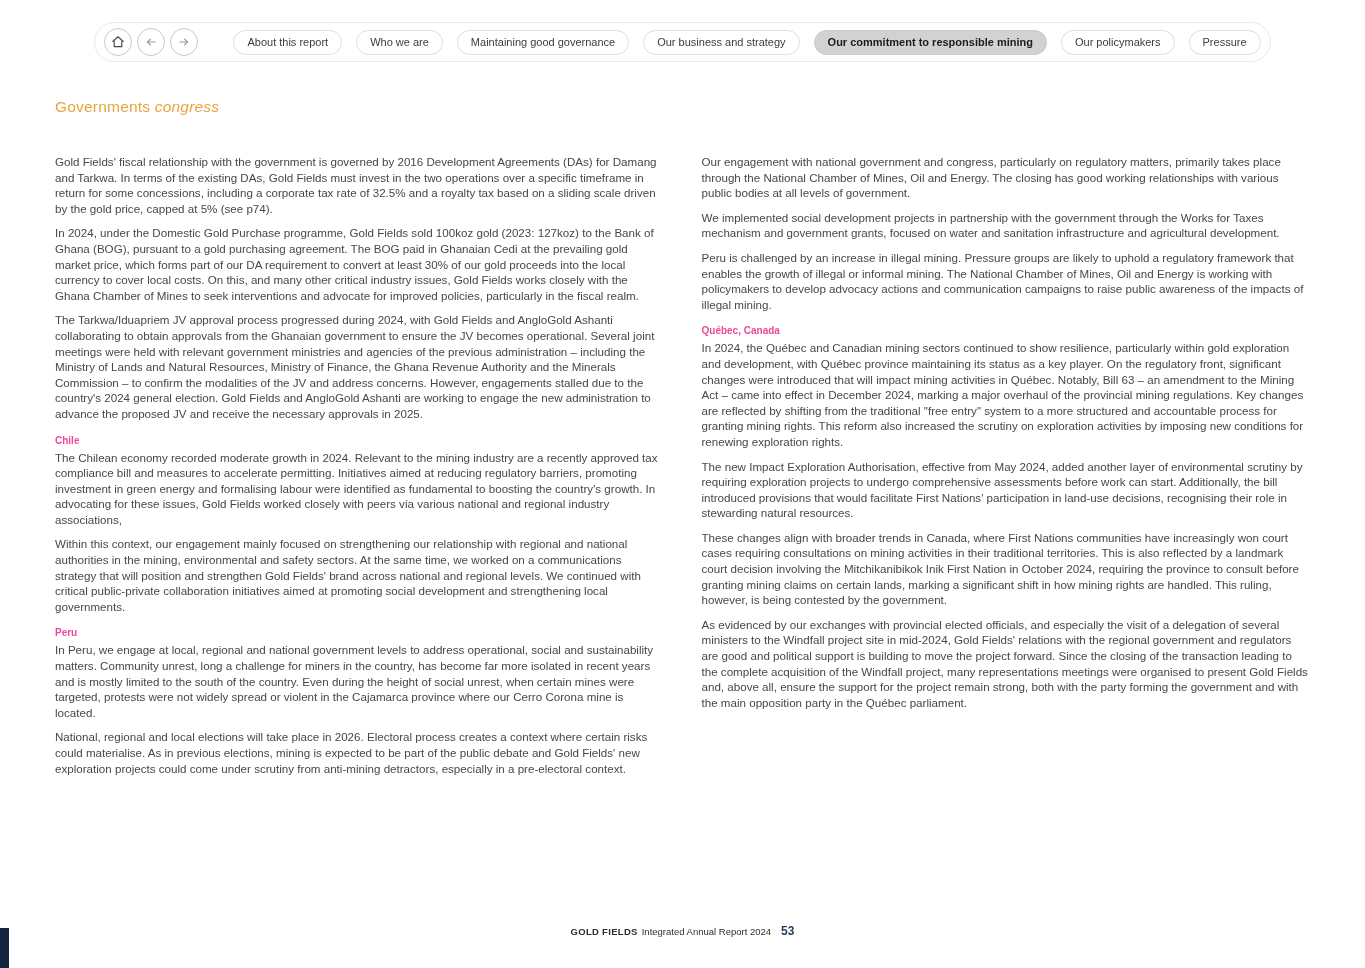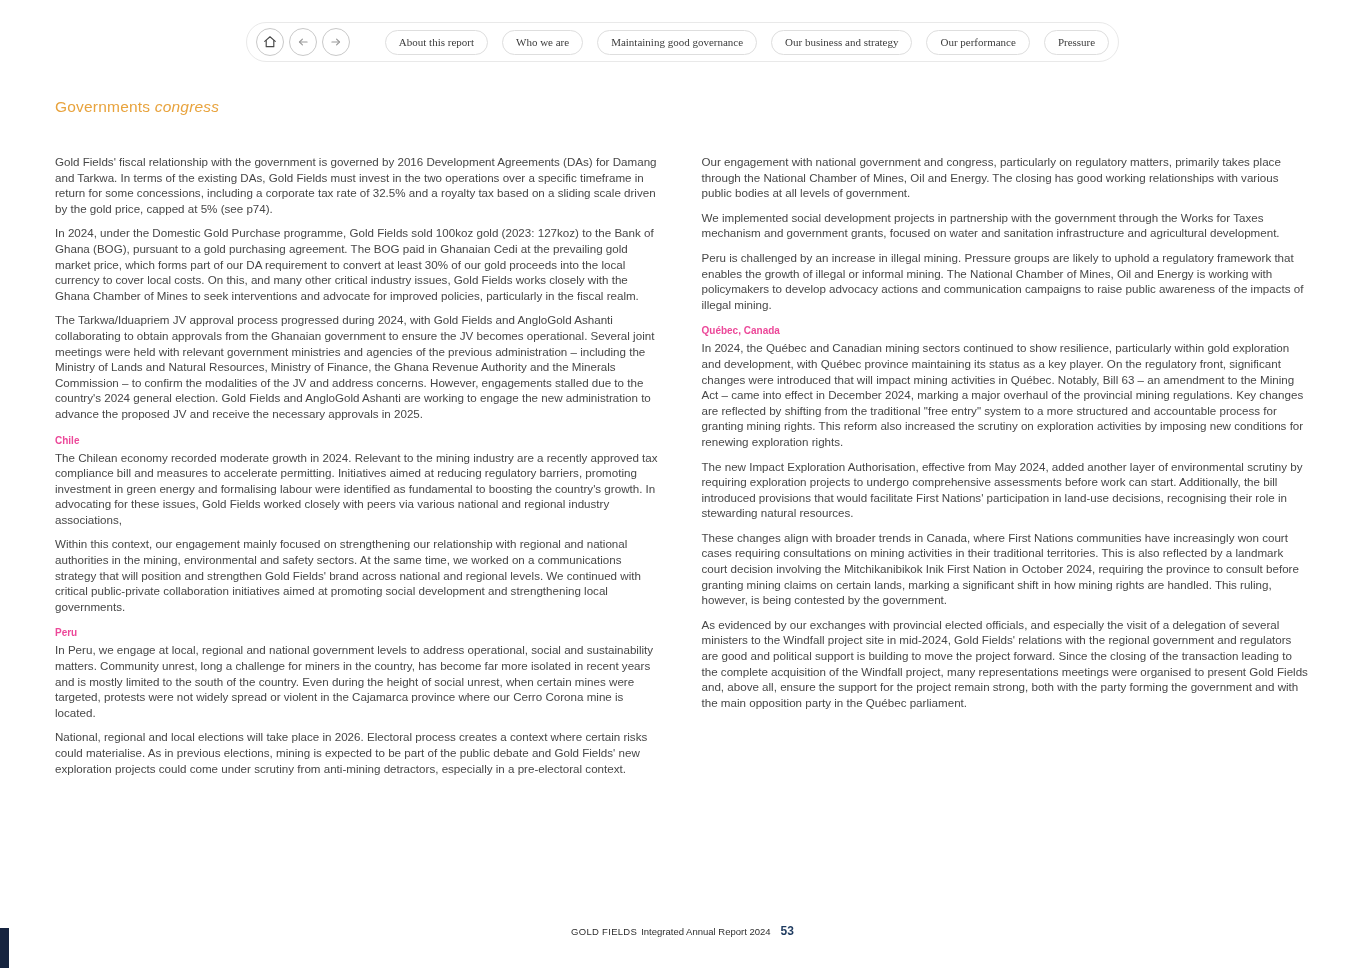--- a/index.html
+++ b/index.html
@@ -21,21 +21,21 @@
     display: flex; align-items: center; gap: 5px;
     border: 1px solid #e9e9e9; border-radius: 24px;
     padding: 5px 9px; background: #fff;
   }
   .circle-btn {
     width: 28px; height: 28px; border-radius: 50%;
     border: 1px solid #c9c9c9; background: #fff;
     display: flex; align-items: center; justify-content: center;
     cursor: pointer; padding: 0; flex: 0 0 auto;
   }
-  .tabs { display: flex; gap: 14px; margin-left: 30px; font-family: Liberation Serif, serif; }
+  .tabs { display: flex; gap: 14px; margin-left: 30px; }
   .tab {
     border: 1px solid #dedede; background: #fff;
     border-radius: 14px; padding: 6px 13px;
     font-size: 11px; color: #3c3c3c; cursor: pointer;
     white-space: nowrap; font-family: inherit; line-height: 1;
   }
   .tab.active {
     background: #d2d2d2; border-color: #cbcbcb;
     color: #1c1c1c; font-weight: bold;
   }
@@ -60,21 +60,21 @@
     margin: 13px 0 4px 0;
   }
   .col > .section-heading:first-child { margin-top: 0; }
 
   
   .footer {
     position: absolute; bottom: 30px; left: 0; width: 100%;
     display: flex; justify-content: center; align-items: baseline;
     color: #2e2e2e;
   }
-  .footer .brand { font-weight: normal; font-size: 9.5px; letter-spacing: 0.3px; }
+  .footer .brand { font-weight: bold; font-size: 9.5px; letter-spacing: 0.3px; }
   .footer .report { font-size: 9.5px; margin-left: 4px; }
   .footer .pagenum { font-weight: bold; font-size: 12px; color: #1e3a5f; margin-left: 10px; }
 
   .corner-bar {
     position: absolute; left: 0; bottom: 0;
     width: 9px; height: 40px; background: #16243f;
   }
 </style>
 </head>
 <body>
@@ -103,21 +103,22 @@
             <path d="M5 12 H18"></path>
             <path d="M13 7 L18 12 L13 17"></path>
           </svg>
       </span>
     </button>
     <div class="tabs">
       <button class="tab">About this report</button>
       <button class="tab">Who we are</button>
       <button class="tab">Maintaining good governance</button>
       <button class="tab">Our business and strategy</button>
-      <button class="tab">Our performance</button>
+      <button class="tab active">Our commitment to responsible mining</button>
+      <button class="tab">Our policymakers</button>
       <button class="tab">Pressure</button>
     </div>
   </div>
 </div>
 
 <div class="content">
   <h1 class="page-title"><span>Governments</span> <span class="cont">congress</span></h1>
 
   <div class="cols">
     <div class="col">

